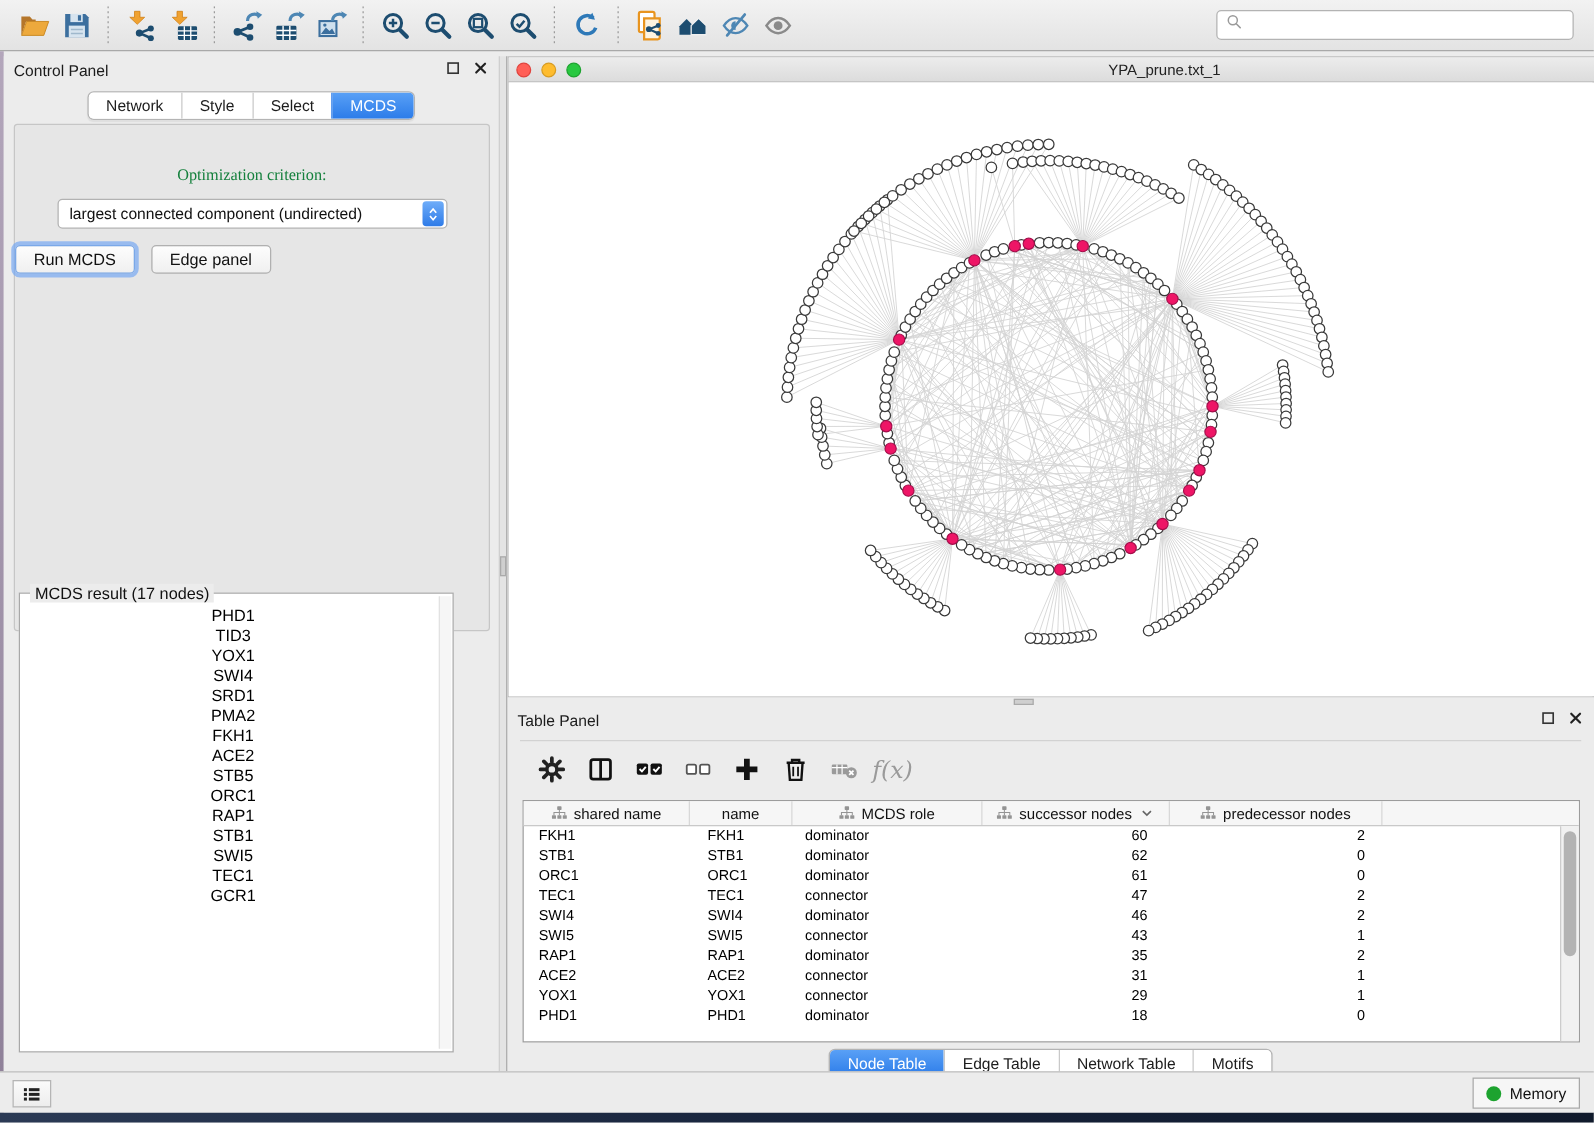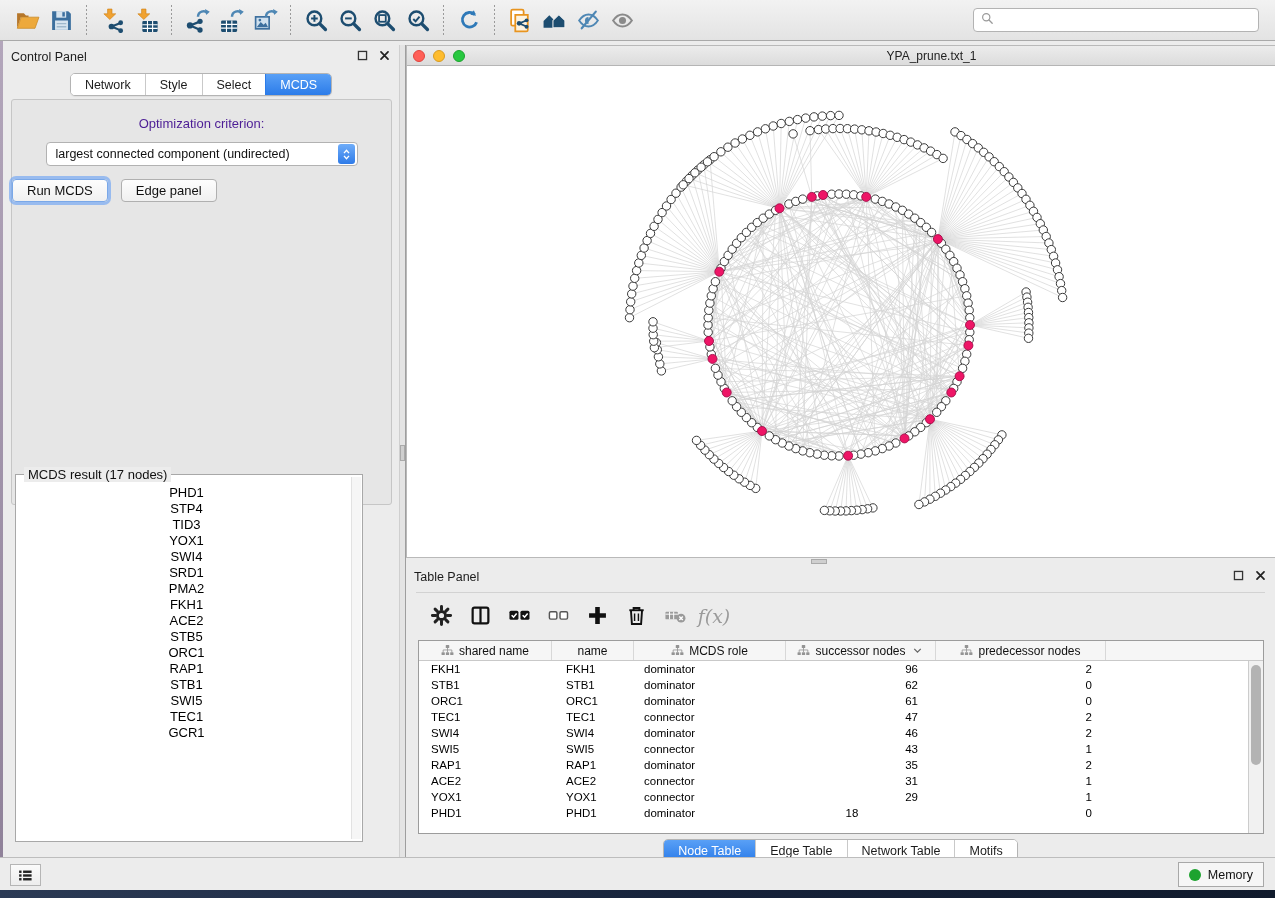--- a/index.html
+++ b/index.html
@@ -37,21 +37,21 @@
   .segmented { display:flex; border:1px solid #b4b4b4; border-radius:5px; background:#fff;
     overflow:hidden; height:23px; box-shadow:0 1px 1px rgba(0,0,0,.06); }
   .seg { padding:0 14px; font-size:12.5px; display:flex; align-items:center; color:#1c1c1c;
     border-left:1px solid #c9c9c9; cursor:pointer; background:#fff; white-space:nowrap; }
   .seg:first-child { border-left:none; }
   .seg.sel { background:linear-gradient(#59a0f6,#2c7ce9); color:#fff; border-left-color:#2c7ce9; }
   #cp-tabs-row { display:flex; justify-content:center; margin-top:4px; }
 
   #cp-body { position:absolute; left:8px; top:54px; width:381px; height:406px;
     background:#e6e6e6; border:1px solid #c6c6c6; border-radius:3px; }
-  #opt-label { text-align:center; margin-top:16px; font-size:13px; color:#4c1d95; }
+  #opt-label { text-align:center; margin-top:32px; font-size:13px; color:#15803d;font-family:Liberation Serif, serif; }
   #criterion-select { margin:11px auto 0 auto; width:312px; height:24px; background:#fff;
     border:1px solid #b2b2b2; border-radius:4px; display:flex; align-items:center; cursor:pointer; }
   #criterion-select .val { flex:1; font-size:12.5px; padding-left:9px; color:#111; white-space:nowrap; }
   #criterion-select .stepper { width:17px; height:20px; margin-right:2px; border-radius:3px;
     background:linear-gradient(#6fadf9,#2e7be8); display:flex; flex-direction:column;
     align-items:center; justify-content:center; gap:1px; }
   .chev { width:7px; height:5px; fill:none; stroke:#fff; stroke-width:1.6; }
   #cp-buttons { display:flex; justify-content:flex-start; gap:13px; margin-top:13px; }
   .mac-btn { height:23px; padding:0 14px; background:linear-gradient(#fdfdfd,#f0f0f0);
     border:1px solid #b0b0b0; border-radius:4px; font-size:13px; color:#111;
@@ -319,21 +319,20 @@
     <div id="cp-buttons">
       <div class="mac-btn focused">Run MCDS</div>
       <div class="mac-btn">Edge panel</div>
     </div>
   </div>
 
   <div id="result-box">
     <span id="result-legend">MCDS result (17 nodes)</span>
     <div id="result-list">
         <div class="result-item">PHD1</div>
-        <div class="result-item">STP4</div>
         <div class="result-item">TID3</div>
         <div class="result-item">YOX1</div>
         <div class="result-item">SWI4</div>
         <div class="result-item">SRD1</div>
         <div class="result-item">PMA2</div>
         <div class="result-item">FKH1</div>
         <div class="result-item">ACE2</div>
         <div class="result-item">STB5</div>
         <div class="result-item">ORC1</div>
         <div class="result-item">RAP1</div>
@@ -1187,21 +1186,21 @@
           </span>
           <span>predecessor nodes</span>
         </div>
         <div class="hcell hfill"></div>
       </div>
     <div id="nt-rows">
         <div class="trow">
           <div class="tcell" style="width: 133px; padding-left: 12px;">FKH1</div>
           <div class="tcell" style="width: 82px; padding-left: 14px;">FKH1</div>
           <div class="tcell" style="width: 152px; padding-left: 10px;">dominator</div>
-          <div class="tcell" style="width: 150px; text-align: right; padding-right: 18px;">96</div>
+          <div class="tcell" style="width: 150px; text-align: right; padding-right: 18px;">60</div>
           <div class="tcell" style="width: 170px; text-align: right; padding-right: 14px;">2</div>
         </div>
         <div class="trow">
           <div class="tcell" style="width: 133px; padding-left: 12px;">STB1</div>
           <div class="tcell" style="width: 82px; padding-left: 14px;">STB1</div>
           <div class="tcell" style="width: 152px; padding-left: 10px;">dominator</div>
           <div class="tcell" style="width: 150px; text-align: right; padding-right: 18px;">62</div>
           <div class="tcell" style="width: 170px; text-align: right; padding-right: 14px;">0</div>
         </div>
         <div class="trow">
@@ -1250,21 +1249,21 @@
           <div class="tcell" style="width: 133px; padding-left: 12px;">YOX1</div>
           <div class="tcell" style="width: 82px; padding-left: 14px;">YOX1</div>
           <div class="tcell" style="width: 152px; padding-left: 10px;">connector</div>
           <div class="tcell" style="width: 150px; text-align: right; padding-right: 18px;">29</div>
           <div class="tcell" style="width: 170px; text-align: right; padding-right: 14px;">1</div>
         </div>
         <div class="trow">
           <div class="tcell" style="width: 133px; padding-left: 12px;">PHD1</div>
           <div class="tcell" style="width: 82px; padding-left: 14px;">PHD1</div>
           <div class="tcell" style="width: 152px; padding-left: 10px;">dominator</div>
-          <div class="tcell" style="width: 150px; text-align: center; padding-right: 18px;">18</div>
+          <div class="tcell" style="width: 150px; text-align: right; padding-right: 18px;">18</div>
           <div class="tcell" style="width: 170px; text-align: right; padding-right: 14px;">0</div>
         </div>
       </div>
     <div id="nt-scroll">
         <div id="nt-thumb"></div>
       </div>
   </div>
 
   <div id="tp-tabs-row">
     <div class="segmented">

